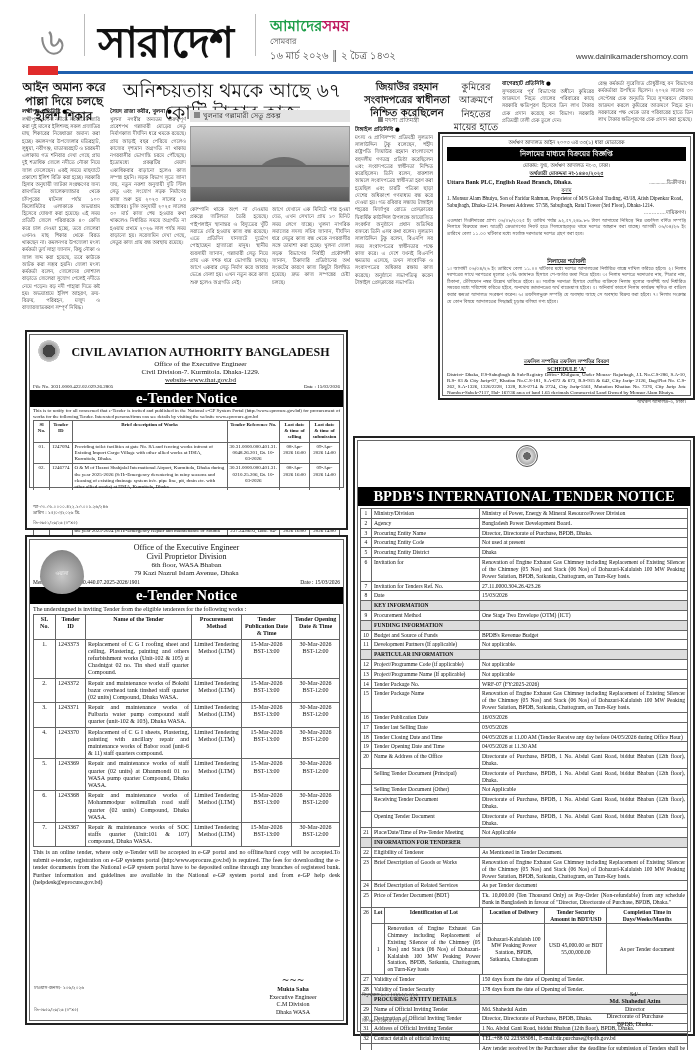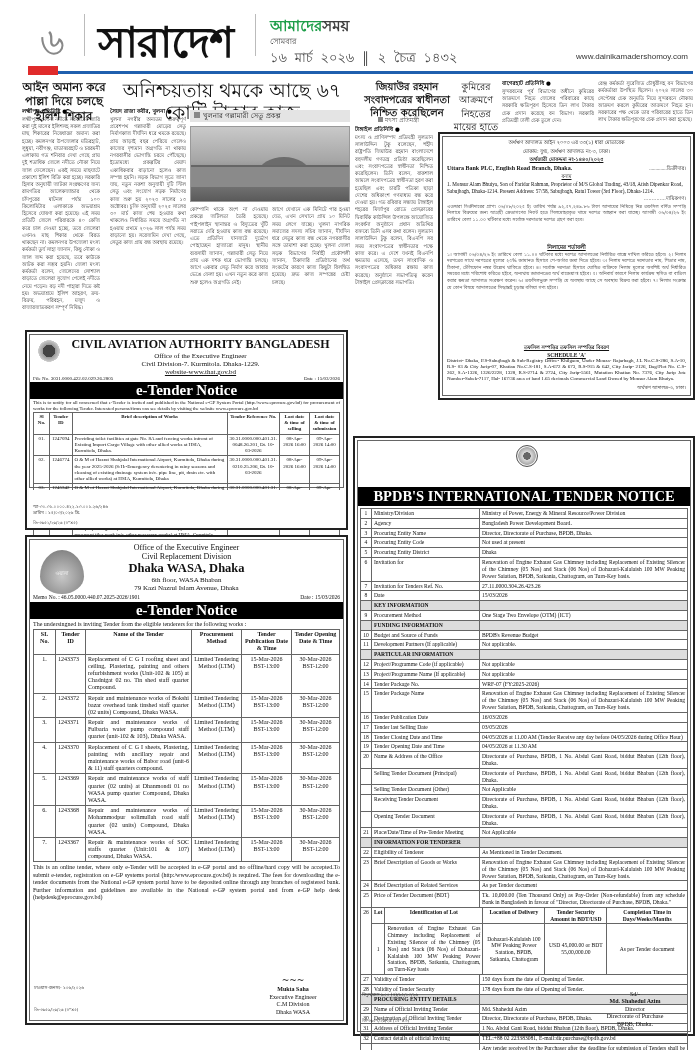--- a/index.html
+++ b/index.html
@@ -3,23 +3,23 @@
 <meta charset="utf-8">
 <style>
 *{box-sizing:border-box;margin:0;padding:0}
 body{width:700px;height:1050px;background:#fff;font-family:"Liberation Serif",serif;color:#111;position:relative;overflow:hidden}
 .abs{position:absolute}
 .masthead .pg{left:40px;top:12px;font-size:38px;color:#888;font-family:"DejaVu Sans",sans-serif}
 .masthead .sep{left:84px;top:14px;width:1px;height:42px;background:#bbb}
 .masthead .section{left:98px;top:10px;font-size:42px;font-weight:bold;font-family:"DejaVu Sans",sans-serif;letter-spacing:-1px}
 .masthead .sep2{left:255px;top:14px;width:1px;height:42px;background:#bbb}
 .masthead .brand{left:270px;top:14px;font-size:15px;font-weight:bold;font-family:"DejaVu Sans",sans-serif}
-.brand .g{color:#1e9e4a}.brand .r{color:#404040}
+.brand .g{color:#1e9e4a}.brand .r{color:#be185d}
 .masthead .day{left:270px;top:35px;font-size:8px;color:#444;font-family:"DejaVu Sans",sans-serif}
-.masthead .date{left:270px;top:48px;font-size:13px;color:#444;font-family:Liberation Mono, monospace}
+.masthead .date{left:270px;top:48px;font-size:10px;color:#444;font-family:Liberation Sans, sans-serif}
 .masthead .url{right:12px;top:52px;font-size:8px;color:#333;font-family:"Liberation Sans",sans-serif}
 .rule-red{left:28px;top:66px;width:30px;height:9px;background:#e02b2b}
 .rule-blue{left:58px;top:71px;width:635px;height:3px;background:#1f5fae}
 .hl{font-family:"DejaVu Sans",sans-serif;font-weight:bold;text-align:center;line-height:1.25}
 .col{font-family:"DejaVu Sans",sans-serif;font-size:5px;color:#333;line-height:1.45;text-align:justify;overflow:hidden}
 .col b{display:block;font-size:5.5px;color:#000}
 .photo{background:linear-gradient(180deg,#c9c9c9 0%,#a6a6a6 45%,#7d7d7d 70%,#5a5a5a 100%);border:1px solid #999;position:absolute}
 .photo .bridge{position:absolute;left:0;right:0;bottom:14px;height:22px;background:#8a8a8a;border-top:2px solid #666}
 .photo .tree{position:absolute;right:40px;top:30px;width:50px;height:30px;border-radius:50%;background:#6c6c6c}
 .ad{position:absolute;border:2px solid #222;background:#fff}
@@ -68,41 +68,42 @@
 <div class="abs" style="left:378px;top:115px;font-size:6px;color:#555;font-family:'DejaVu Sans',sans-serif"><span style="display:inline-block;width:5px;height:5px;background:#888;margin-right:2px"></span><span>মৎস্য প্রতিমন্ত্রী</span></div>
 <div class="abs col" style="left:355px;top:126px;width:78px;height:260px"><b>টাঙ্গাইল প্রতিনিধি ●</b>মৎস্য ও প্রাণিসম্পদ প্রতিমন্ত্রী সুলতান সালাউদ্দিন টুকু বলেছেন, শহীদ রাষ্ট্রপতি জিয়াউর রহমান বাংলাদেশে বহুদলীয় গণতন্ত্র প্রতিষ্ঠা করেছিলেন এবং সংবাদপত্রের স্বাধীনতা নিশ্চিত করেছিলেন। তিনি বলেন, বাকশাল আমলে সংবাদপত্রের স্বাধীনতা হরণ করা হয়েছিল এবং চারটি পত্রিকা ছাড়া দেশের অধিকাংশ গণমাধ্যম বন্ধ করে দেওয়া হয়। গত রবিবার সন্ধ্যায় টাঙ্গাইল শহরের মির্জাপুর রোডে প্রেসক্লাবের দ্বিবার্ষিক কাউন্সিল উপলক্ষে আয়োজিত সংবর্ধনা অনুষ্ঠানে প্রধান অতিথির বক্তব্যে তিনি এসব কথা বলেন। সুলতান সালাউদ্দিন টুকু বলেন, বিএনপি সব সময় সংবাদপত্রের স্বাধীনতার পক্ষে কাজ করে। এ দেশে যখনই বিএনপি ক্ষমতায় এসেছে, তখন সাংবাদিক ও সংবাদপত্রের অধিকার রক্ষায় কাজ করেছে। অনুষ্ঠানে সভাপতিত্ব করেন টাঙ্গাইল প্রেসক্লাবের সভাপতি।</div>
 
 <div class="abs hl" style="left:452px;top:80px;width:48px;font-size:9.5px;font-weight:normal;line-height:1.4">কুমিরের আক্রমণে নিহতের মায়ের হাতে চেক হস্তান্তর</div>
 <div class="abs col" style="left:502px;top:80px;width:92px;height:48px"><b>বাগেরহাট প্রতিনিধি ●</b>সুন্দরবনের পূর্ব বিভাগের অধীনে কুমিরের আক্রমণে নিহত জেলের পরিবারের কাছে সরকারি ক্ষতিপূরণ হিসেবে তিন লাখ টাকার চেক প্রদান করেছে বন বিভাগ। সরকারি প্রতিমন্ত্রী ঢালী চেক তুলে দেন।</div>
 <div class="abs col" style="left:598px;top:80px;width:95px;height:48px">রেঞ্জ কর্মকর্তা সুরেজিত চৌধুরীসহ বন বিভাগের কর্মকর্তারা উপস্থিত ছিলেন। ২০২৪ সালের ৩০ সেপ্টেম্বর চেক অনুমতি নিয়ে সুন্দরবনে নৌকায় আক্রমণ করলে কুমিরের আক্রমণে নিহত হন। সরকারের পক্ষ থেকে তার পরিবারের হাতে তিন লাখ টাকার ক্ষতিপূরণের চেক প্রদান করা হয়েছে।</div>
 
 <div class="ad" style="left:438px;top:132px;width:257px;height:268px">
   <div class="inner" style="padding:2px 4px;font-family:'DejaVu Sans',sans-serif">
     <div class="c" style="font-size:5px">অর্থঋণ আদালত আইন ২০০৩ এর ৩৩(১) ধারা মোতাবেক</div>
+    <div class="bar" style="font-size:7px;padding:1px 0">নিলামের মাধ্যমে বিক্রয়ের বিজ্ঞপ্তি</div>
     <div class="c" style="font-size:5px;margin-top:1px">মোকাম: যুগ্ম, অর্থঋণ আদালত নং-৩, ঢাকা।</div>
     <div class="c" style="font-size:5px;text-decoration:underline;font-weight:bold">অর্থজারী মোকদ্দমা নং-১৪৪০/২০২৫</div>
     <div style="display:flex;justify-content:space-between;font-size:6px;font-family:'Liberation Serif',serif;margin-top:1px">
         <b>Uttara Bank PLC, English Road Branch, Dhaka.</b>
         <span style="font-size:5px">..............ডিক্রীদার।</span>
       </div>
     <div class="c" style="font-size:5px;text-decoration:underline">বনাম</div>
     <div style="font-size:5.2px;font-family:'Liberation Serif',serif;line-height:1.3">1. Monsur Alam Bhuiya, Son of Faridar Rahman, Proprietor of M/S Global Trading, 43/18, Atish Dipenkar Road, Sabujbagh, Dhaka-1214. Present Address: 57/58, Sabujbagh, Ratul Tower (3rd Floor), Dhaka-1214.</div>
     <div style="text-align:right;font-size:5px">..............দায়িকগণ।</div>
     <div class="col" style="font-size:4.6px;height:40px;margin-top:1px">এতদ্বারা ডিক্রীদারের প্রাপ্য ০৬/০৮/২০২৫ ইং তারিখ পর্যন্ত ৯২,৫৭,২৪৯.৮৬ টাকা আদায়ের নিমিত্তে নিম্ন তফসিল বর্ণিত সম্পত্তি নিলামে বিক্রয়ের জন্য আগ্রহী ক্রেতাগণের নিকট হতে সিলমোহরকৃত খামে দরপত্র আহ্বান করা যাচ্ছে। আগামী ০৬/০৪/২৬ ইং তারিখে বেলা ১১.০০ ঘটিকার মধ্যে সর্বোচ্চ দরদাতার দরপত্র গ্রহণ করা হবে।</div>
     <div class="c" style="font-size:5.5px;font-weight:bold;text-decoration:underline">নিলামের শর্তাবলী</div>
     <div class="col" style="font-size:4.6px;height:92px">১। আগামী ০৬/০৪/২৬ ইং তারিখে বেলা ১১.০০ ঘটিকার মধ্যে দরপত্র আদালতের নির্ধারিত বাক্সে দাখিল করিতে হইবে। ২। নিলাম দরপত্রের সাথে দরপত্রের মূল্যের ২৫% জামানত হিসাবে পে-অর্ডার জমা দিতে হইবে। ৩। নিলাম দরপত্রে দরদাতার নাম, পিতার নাম, ঠিকানা, টেলিফোন নম্বর উল্লেখ থাকিতে হইবে। ৪। সর্বোচ্চ দরদাতা হিসাবে ঘোষিত ব্যক্তিকে নিলাম মূল্যের অবশিষ্ট অর্থ নির্ধারিত সময়ের মধ্যে পরিশোধ করিতে হইবে, অন্যথায় জামানতের অর্থ বাজেয়াপ্ত হইবে। ৫। অনিবার্য কারণে নিলাম কার্যক্রম স্থগিত বা বাতিল করার ক্ষমতা আদালত সংরক্ষণ করেন। ৬। তফসিলভুক্ত সম্পত্তি যে অবস্থায় আছে সে অবস্থায় বিক্রয় করা হইবে। ৭। নিলাম সংক্রান্ত যে কোন বিষয়ে আদালতের সিদ্ধান্তই চূড়ান্ত বলিয়া গণ্য হইবে।</div>
     <div class="c" style="font-size:5px;font-weight:bold;text-decoration:underline">তফসিল সম্পত্তির তফসিল সম্পত্তির বিবরণ</div>
     <div class="c" style="font-size:5.5px;font-weight:bold;text-decoration:underline;font-family:'Liberation Serif',serif">SCHEDULE 'A'</div>
     <div style="font-size:5px;font-family:'Liberation Serif',serif;text-align:justify;line-height:1.25">District- Dhaka, P.S-Sabujbagh &amp; Sub-Registry Office- Khilgaon, Under Mouza- Rajarbagh, J.L No.C.S-286, S.A-10, R.S- 03 &amp; City Jarip-07, Khatian No.C.S-181, S.A-672 &amp; 673, R.S-915 &amp; 642, City Jarip- 2126, Dag/Plot No. C.S-262, S.A-1326, 1326/2228, 1328, R.S-2714 &amp; 2724, City Jarip-5561, Mutation Khatian No. 7376, City Jarip Jote Number-Sabek-7117, Hal- 167/36 area of land 1.65 decimals Commercial Land Owned by Monsur Alam Bhuiya.</div>
     <div style="text-align:right;font-size:4.6px;margin-top:1px">অর্থঋণ আদালত-৩, ঢাকা।</div>
   </div>
 </div>
 
 <div class="ad" style="left:25px;top:330px;width:323px;height:162px">
-  <div class="inner" style="padding:2px 3px">
+  <div class="inner" style="padding:10px 3px">
     <div class="logo" style="left:6px;top:4px;width:26px;height:24px;background:radial-gradient(circle,#444 35%,#999 36%,#ccc 60%,transparent 62%)"></div>
     <div class="c" style="font-size:12px;font-weight:bold;padding-left:28px">CIVIL AVIATION AUTHORITY BANGLADESH</div>
     <div class="c" style="font-size:7px;padding-left:28px">Office of the Executive Engineer</div>
     <div class="c" style="font-size:7px;padding-left:28px">Civil Division-7. Kurmitola. Dhaka-1229.</div>
     <div class="c" style="font-size:7px;padding-left:28px;text-decoration:underline">website-www.that.gov.bd</div>
     <div style="display:flex;justify-content:space-between;font-size:5px">
         <span>File No. 3031.0000.422.02.029.26.2805</span>
         <span>Date : 15/03/2026</span>
       </div>
     <div class="bar" style="font-size:15px;margin:1px -3px 1px">e-Tender Notice</div>
@@ -160,22 +161,21 @@
   <div class="abs small" style="left:6px;top:20px;font-family:'DejaVu Sans',sans-serif;font-size:4.3px">তারিখ : ১৫/০৩/২০২৬ খ্রি.</div>
   <div class="abs small" style="left:6px;top:30px;font-family:'DejaVu Sans',sans-serif;font-size:4px">জি-৩৬৫২/২৬/২৬ (৫"×৫)</div>
 </div>
 
 <div class="ad" style="left:25px;top:535px;width:323px;height:490px">
   <div class="inner" style="padding:3px 3px">
     <div class="logo" style="left:10px;top:10px;width:44px;height:44px;background:radial-gradient(circle at 50% 60%,#c8c8c8 0%,#8a8a8a 70%,#666 100%);border-radius:50% 50% 50% 50%/60% 60% 40% 40%">
         <span style="position:absolute;left:0;right:0;top:20px;text-align:center;font-size:5px;color:#fff;font-family:'DejaVu Sans',sans-serif">ওয়াসা</span>
       </div>
     <div class="c" style="font-size:8px">Office of the Executive Engineer</div>
-    <div class="c" style="font-size:8px">Civil Replacement Division</div>
-    <div class="c" style="font-size:12.5px;font-weight:bold">Dhaka WASA, Dhaka</div>
+    <div class="c" style="font-size:8px">Civil Proprietor Division</div>
     <div class="c" style="font-size:7px">6th floor, WASA Bhaban</div>
     <div class="c" style="font-size:7px">79 Kazi Nazrul Islam Avenue, Dhaka</div>
     <div style="display:flex;justify-content:space-between;font-size:5.5px;margin-top:2px">
         <span>Memo No. : 46.05.0000.440.07.2025-2026/1901</span>
         <span>Date : 15/03/2026</span>
       </div>
     <div class="bar" style="font-size:15px;margin:2px -3px">e-Tender Notice</div>
     <div style="font-size:6px;margin:2px 0">The undersingned is inviting Tender from the eligible tenderers for the following works :</div>
     <table class="t2">
       <thead>

